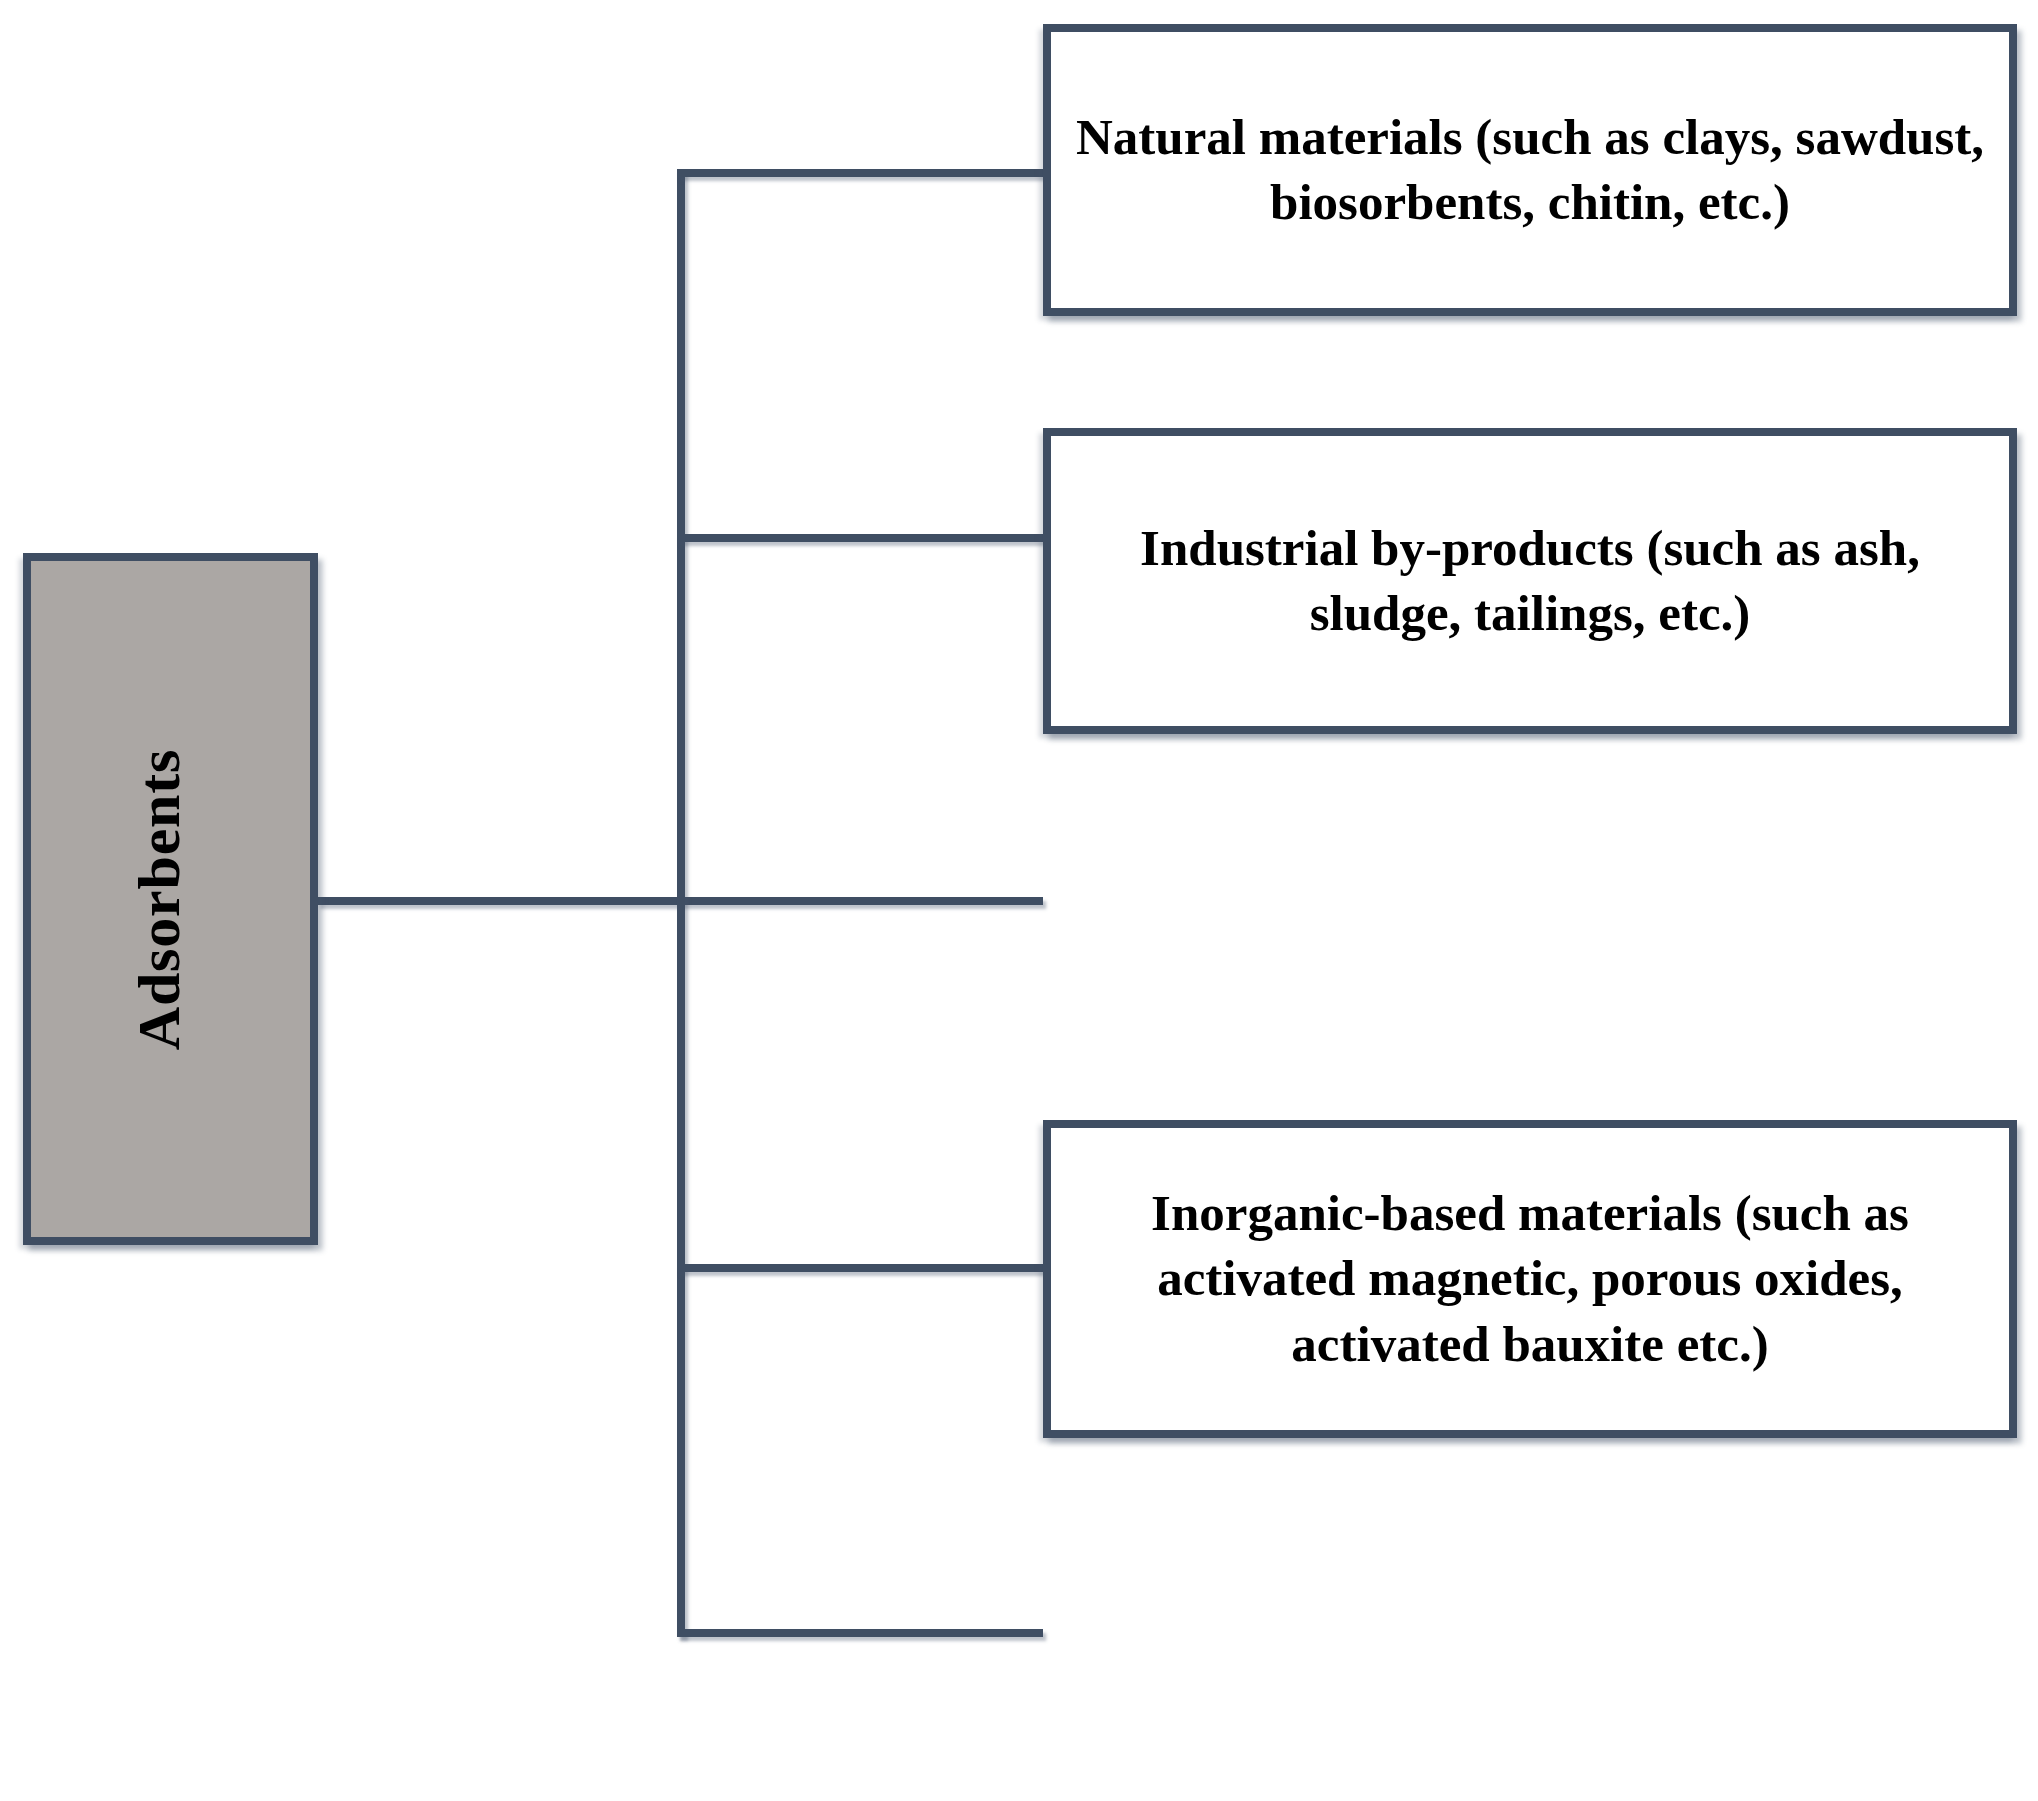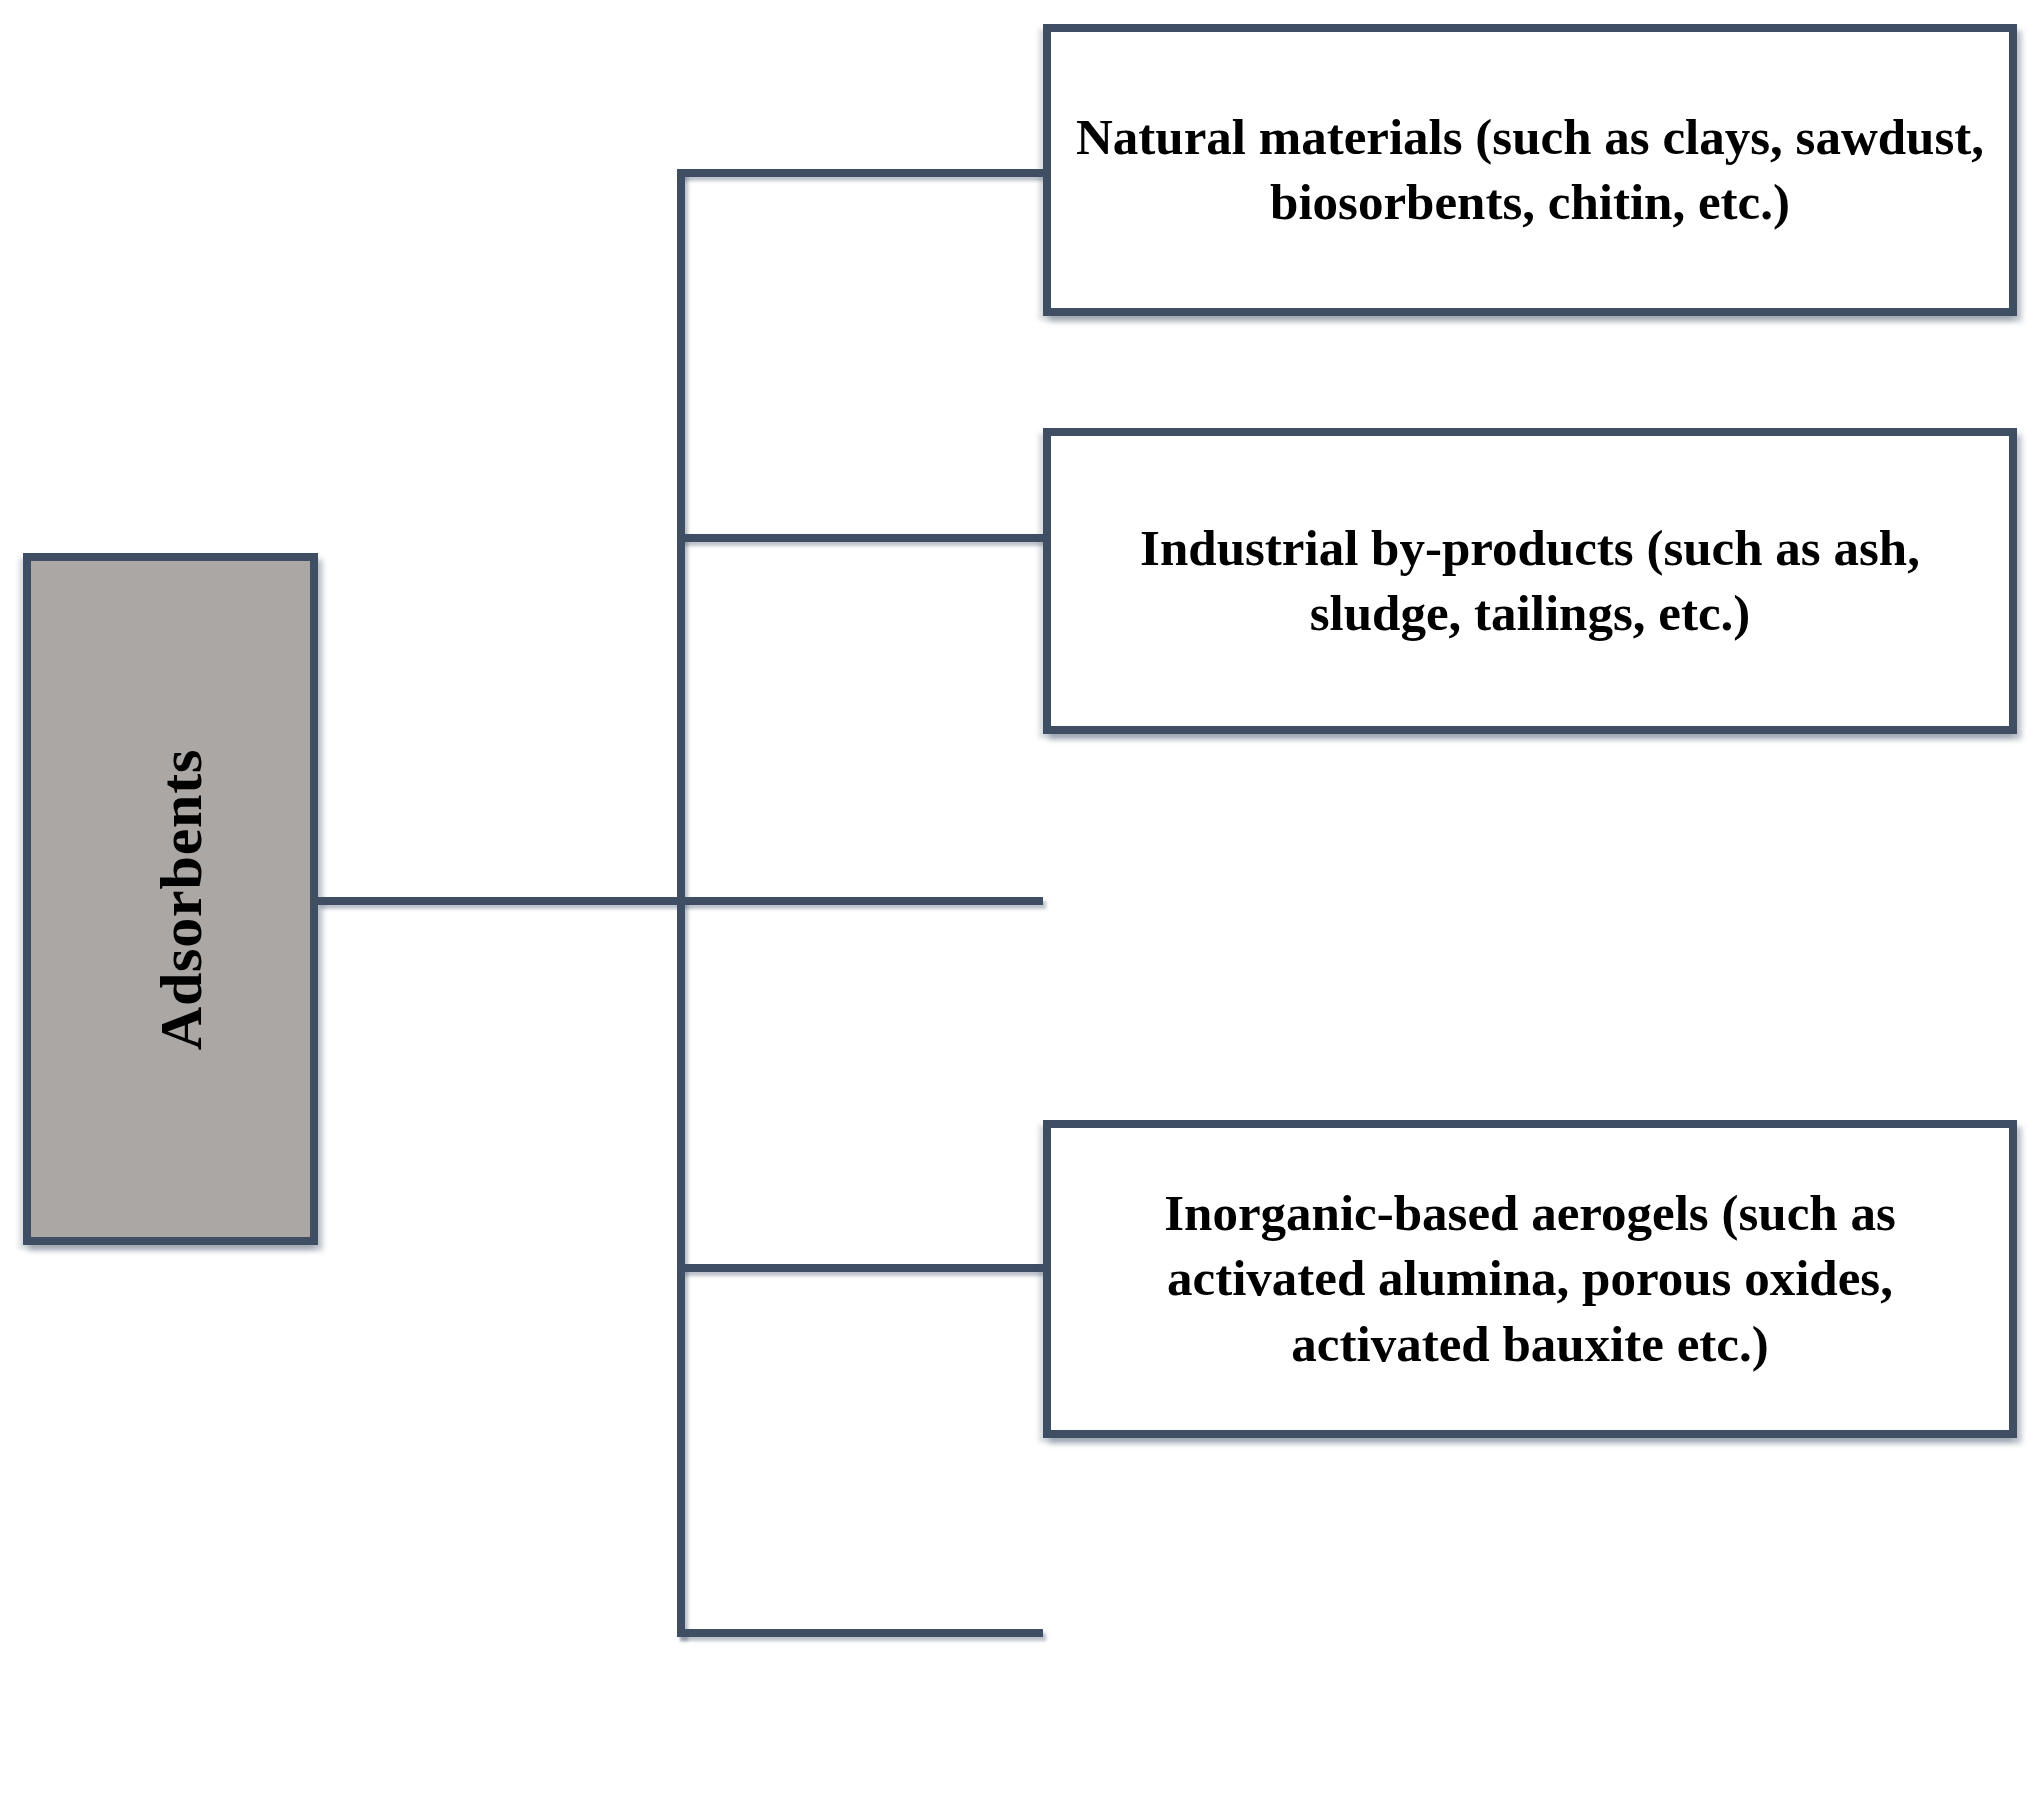--- a/index.html
+++ b/index.html
@@ -22,21 +22,21 @@
     overflow: hidden;
   }
 
   
   .node {
     position: absolute;
     border: 8px solid var(--border-color);
     box-shadow: var(--shadow), -4px 4.8px 4.8px rgba(68, 84, 106, 0.22);
     display: flex;
     align-items: center;
-    justify-content: flex-start;
+    justify-content: flex-end;
     text-align: center;
   }
   .root-box {
     left: 23px;
     top: 553px;
     width: 295px;
     height: 692px;
     background: var(--root-fill);
   }
   .root-label {
@@ -94,18 +94,18 @@
   <div class="node child-box child-1">
     <span>Natural materials (such as clays, sawdust, biosorbents, chitin, etc.)</span>
   </div>
 
   <div class="node child-box child-2">
     <span>Industrial by-products (such as ash, sludge, tailings, etc.)</span>
   </div>
 
 
   <div class="node child-box child-4">
-    <span>Inorganic-based aerogels (such as activated alumina, porous oxides, activated bauxite etc.)</span>
+    <span>Inorganic-based materials (such as activated magnetic, porous oxides, activated bauxite etc.)</span>
   </div>
 
 
 </div>
 
 
 </body></html>

